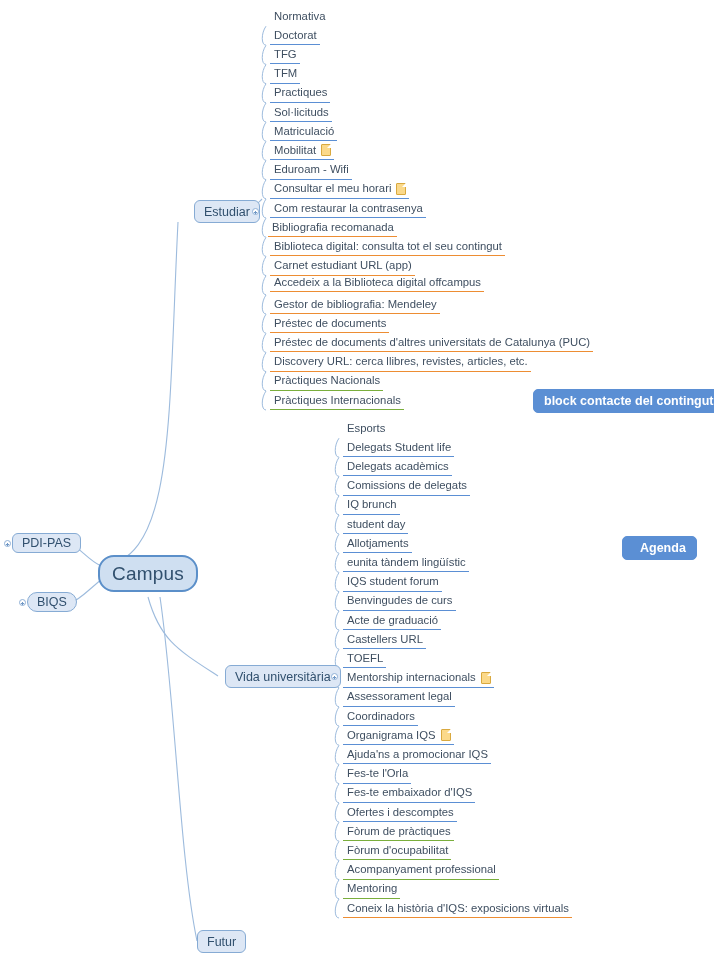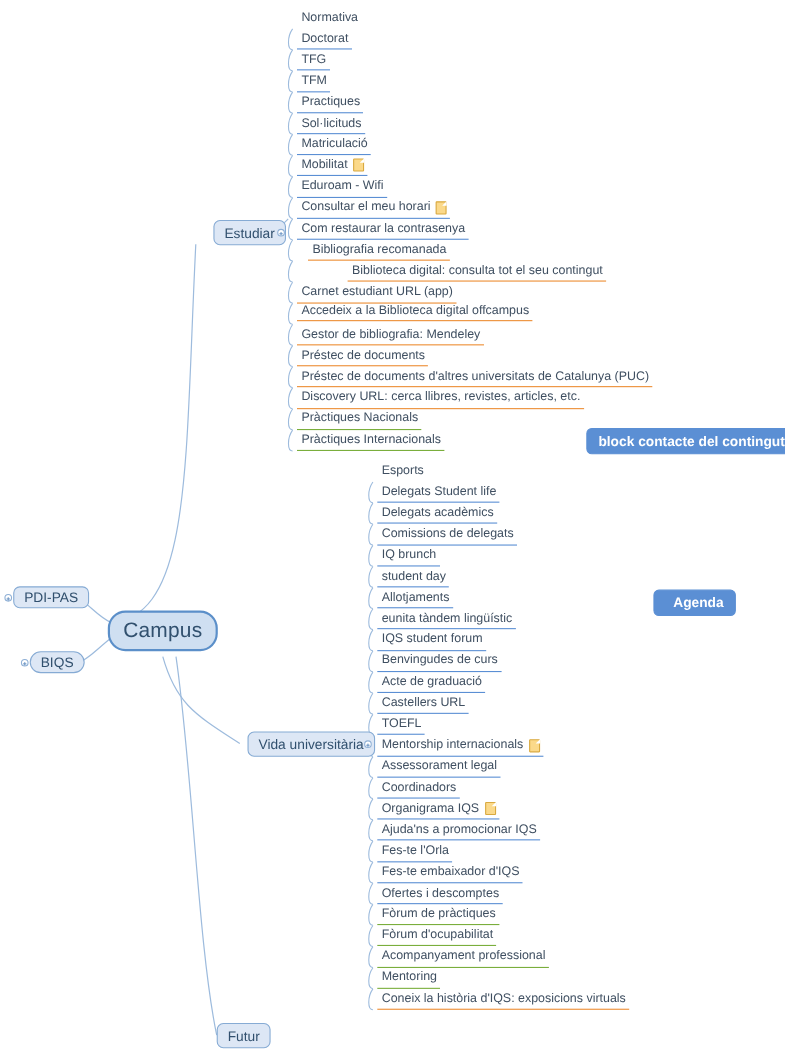--- a/index.html
+++ b/index.html
@@ -199,21 +199,21 @@
   <span class="expander" style="left:331px;top:673px;"></span>
 
   <div class="node branch" style="left:197px;top:930px;">
     <span>Futur</span>
   </div>
 
   <div class="node filled" style="left:533px;top:389px;">
     <span>block contacte del contingut</span>
   </div>
 
-  <div class="node filled" style="left:594px;top:536px;padding-left:17px;">
+  <div class="node filled" style="left:622px;top:536px;padding-left:17px;">
     <span>Agenda</span>
   </div>
 
   <div id="estudiar-group">
       <div class="leaf u-none" style="left: 270px; top: 7px;">
         <span>Normativa</span>
       </div>
       <div class="leaf u-blue" style="left: 270px; top: 26.2px;">
         <span>Doctorat</span>
       </div>
@@ -239,24 +239,24 @@
       <div class="leaf u-blue" style="left: 270px; top: 160.6px;">
         <span>Eduroam - Wifi</span>
       </div>
       <div class="leaf u-blue" style="left: 270px; top: 179.8px;">
         <span>Consultar el meu horari</span>
         <span class="note-icon"></span>
       </div>
       <div class="leaf u-blue" style="left: 270px; top: 199px;">
         <span>Com restaurar la contrasenya</span>
       </div>
-      <div class="leaf u-orange" style="left: 280px; top: 218.2px;">
+      <div class="leaf u-orange" style="left: 268px; top: 218.2px;">
         <span>Bibliografia recomanada</span>
       </div>
-      <div class="leaf u-orange" style="left: 270px; top: 237.4px; margin-left: 46px;">
+      <div class="leaf u-orange" style="left: 270px; top: 237.4px;">
         <span>Biblioteca digital: consulta tot el seu contingut</span>
       </div>
       <div class="leaf u-orange" style="left: 270px; top: 256.6px;">
         <span>Carnet estudiant URL (app)</span>
       </div>
       <div class="leaf u-orange" style="left: 270px; top: 273px;">
         <span>Accedeix a la Biblioteca digital offcampus</span>
       </div>
       <div class="leaf u-orange" style="left: 270px; top: 295px;">
         <span>Gestor de bibliografia: Mendeley</span>

